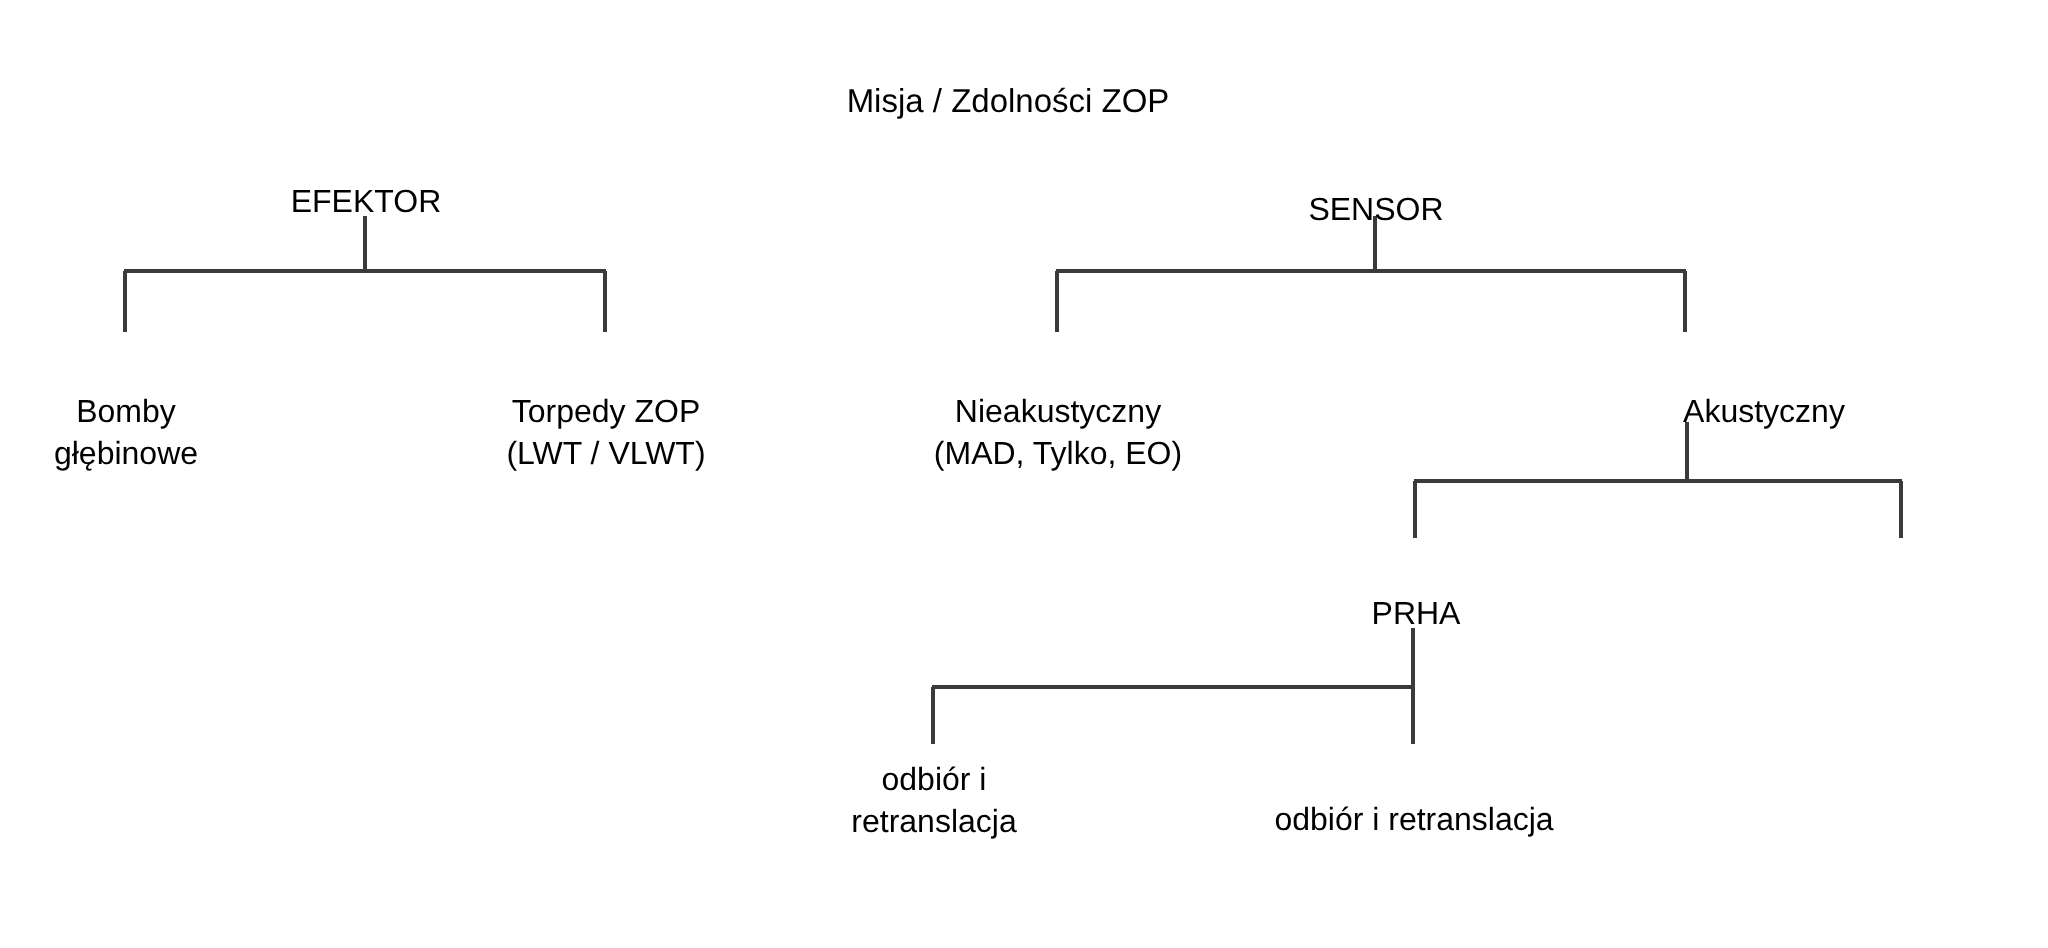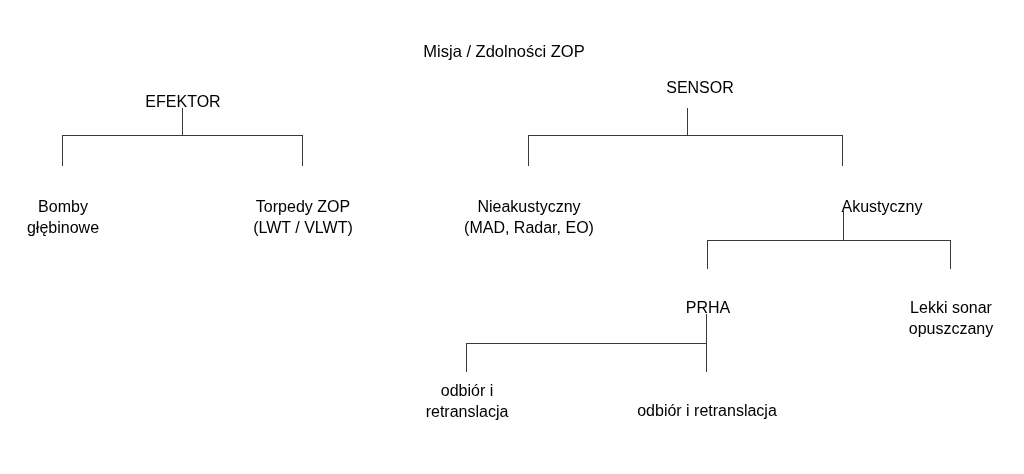--- a/index.html
+++ b/index.html
@@ -74,51 +74,47 @@
   </svg>
 
   <div class="node title" style="left:504px; top:20px;">
     <span>Misja / Zdolności ZOP</span>
   </div>
 
   <div class="node" style="left:183px; top:71px;">
     <span>EFEKTOR</span>
   </div>
 
-  <div class="node" style="left:688px; top:57px;margin-left:12px;">
+  <div class="node" style="left:688px; top:75px;">
     <span>SENSOR</span>
   </div>
 
   <div class="node" style="left:63px; top:176px;">
     <span>Bomby</span>
     <span class="line2">głębinowe</span>
   </div>
 
   <div class="node" style="left:303px; top:176px;">
     <span>Torpedy ZOP</span>
     <span class="line2">(LWT / VLWT)</span>
   </div>
 
   <div class="node" style="left:529px; top:176px;">
     <span>Nieakustyczny</span>
-    <span class="line2">(MAD, Radar, EO)</span>
+    <span class="line2">(MAD, Tylko, EO)</span>
   </div>
 
   <div class="node" style="left:882px; top:176px;">
     <span>Akustyczny</span>
   </div>
 
   <div class="node" style="left:708px; top:277px;text-align:right;">
     <span>PRHA</span>
   </div>
 
-  <div class="node" style="left:951px; top:277px;">
-    <span>Lekki sonar</span>
-    <span class="line2">opuszczany</span>
-  </div>
 
   <div class="node" style="left:467px; top:360px;">
     <span>odbiór i</span>
     <span class="line2">retranslacja</span>
   </div>
 
   <div class="node" style="left:707px; top:380px;">
     <span class="line2">odbiór i retranslacja</span>
   </div>
 

